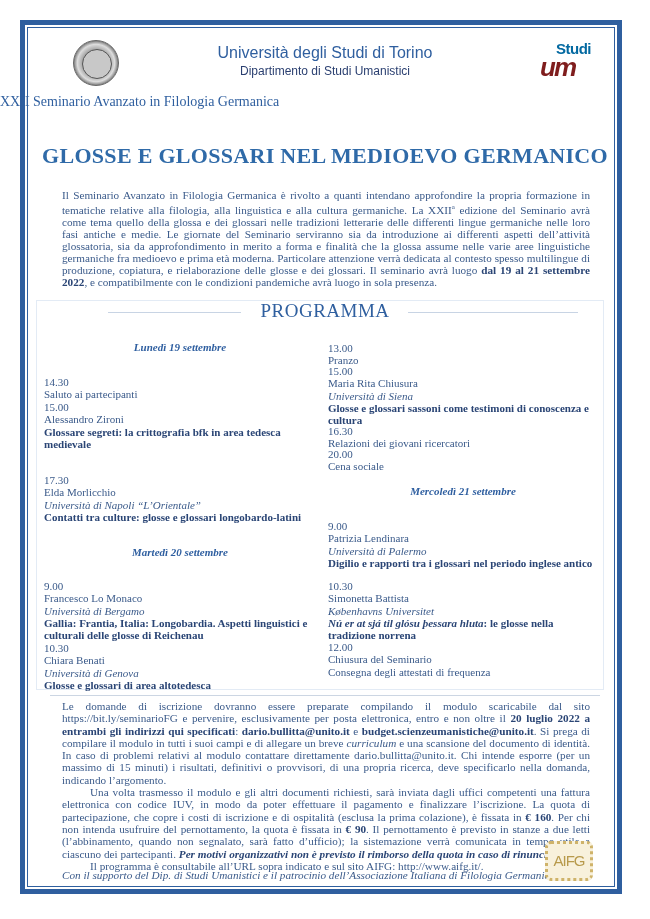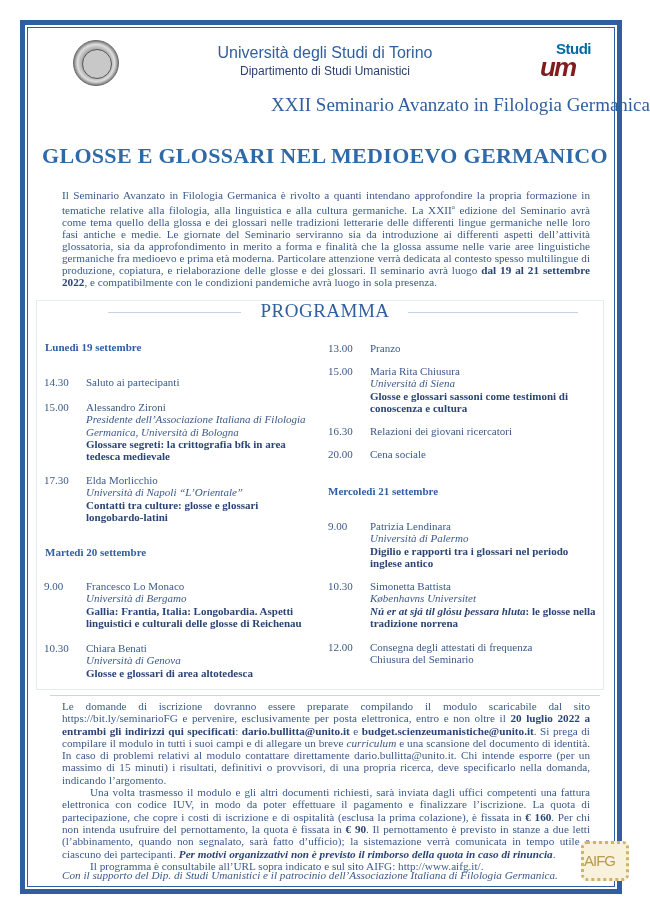--- a/index.html
+++ b/index.html
@@ -15,44 +15,44 @@
   .seal-inner { position:absolute; left:8px; top:8px; width:28px; height:28px; border-radius:50%;
          border:1px solid #555; background:#c8c8c8; }
   .studium { position:absolute; left:540px; top:40px; width:48px; height:42px; }
   .studium .s1 { position:absolute; left:4px; top:0; font-family:"Liberation Sans",sans-serif;
          font-weight:bold; font-size:15px; color:#0369a1; letter-spacing:-0.5px;margin-left:12px; }
   .studium .s2 { position:absolute; left:0px; top:12px; font-family:"Liberation Sans",sans-serif;
          font-weight:bold; font-style:italic; font-size:26px; color:#7f1d1d; letter-spacing:-2px; }
   .univ { position:absolute; left:0; width:650px; text-align:center; font-family:"Liberation Sans",sans-serif; color:#2f5f9f; }
   .univ.t1 { top:44px; font-size:16px; }
   .univ.t2 { top:64px; font-size:12px; color:#2a3f70; }
-  .seminar { position:absolute; left:0; width:650px; top:94px; text-align:right; font-size:19px; color:#2f5f9f; }
+  .seminar { position:absolute; left:0; width:650px; top:94px; text-align:left; font-size:14px; color:#2f5f9f; }
   .maintitle { position:absolute; left:0; width:650px; top:143px; text-align:center; font-size:22px; font-weight:bold; color:#2f6aa8; letter-spacing:0.3px; }
   .intro { position:absolute; left:62px; top:189px; width:528px; font-size:11.2px; line-height:12px; text-align:justify; color:#3a5a8a; }
   .intro b { color:#2a4575; }
   .prog-box { position:absolute; left:36px; top:300px; width:568px; height:390px;
          border:1px solid #e3ebf5; box-sizing:border-box; }
   .prog-head { position:absolute; left:0; width:650px; top:300px; text-align:center; font-size:19px; color:#2f5f9f; letter-spacing:0.5px; }
   .prog-line { position:absolute; top:312px; height:1px; background:#c8d4e4; }
   .col { position:absolute; font-size:11px; line-height:12.3px; color:#3a5a8a; }
-  .day { position:absolute; text-align:left; font-weight:bold; font-size:11px; color:#2f5fa0; }
-  .ev { position:absolute; display:flex; }
+  .day { position:absolute; text-align:center; font-style:italic; font-weight:bold; font-size:11px; color:#2f5fa0; }
+  .ev { position:absolute; display:flex;flex-direction:column; }
   .ev .time { width:42px; flex:none; }
   .ev .body { flex:1; }
   .ev .aff { font-style:italic; }
   .ev .talk { font-weight:bold; color:#2a4575; }
   .divider { position:absolute; left:50px; top:695px; width:550px; height:1px; background:#ccd6e3; }
   .reg { position:absolute; left:62px; top:700px; width:528px; font-size:11.2px; line-height:12.3px; text-align:justify; color:#3a5a8a; }
   .reg b { color:#2a4575; }
   .reg p { margin:0; }
   .reg .ind { text-indent:28px; }
   .support { position:absolute; left:62px; top:869px; font-size:11.2px; font-style:italic; color:#3a5a8a; }
   .aifg { position:absolute; left:545px; top:841px; width:42px; height:34px;
          border:3px dotted #cfb36a; border-radius:6px; background:#f8f1dc;
-         font-family:"Liberation Sans",sans-serif; color:#b89a4c; font-size:15px; line-height:34px; letter-spacing:-1px; box-sizing:content-box;margin-left:36px; }
+         font-family:"Liberation Sans",sans-serif; color:#b89a4c; font-size:15px; text-align:center; line-height:34px; letter-spacing:-1px; box-sizing:content-box; }
 </style>
 </head>
 <body>
 
 <div class="frame-outer"></div>
 <div class="frame-inner"></div>
 
 <div class="seal">
     <div class="seal-inner"></div>
   </div>
@@ -81,21 +81,20 @@
   <span class="time">14.30</span>
   <div class="body">
       <div>Saluto ai partecipanti</div>
     </div>
 </div>
 
 <div class="col ev" style="left:44px;top:401px;width:270px">
   <span class="time">15.00</span>
   <div class="body">
     <div>Alessandro Zironi</div>
-    <div class="aff">Presidente dell’Associazione Italiana di Filologia Germanica, Università di Bologna</div>
     <div class="talk">Glossare segreti: la crittografia bfk in area tedesca medievale</div>
   </div>
 </div>
 
 <div class="col ev" style="left:44px;top:474px;width:270px">
   <span class="time">17.30</span>
   <div class="body">
     <div>Elda Morlicchio</div>
     <div class="aff">Università di Napoli “L’Orientale”</div>
     <div class="talk">Contatti tra culture: glosse e glossari longobardo-latini</div>
@@ -168,22 +167,22 @@
   <div class="body">
     <div>Simonetta Battista</div>
     <div class="aff">Københavns Universitet</div>
     <div class="talk"><i>Nú er at sjá til glósu þessara hluta</i><span>: le glosse nella tradizione norrena</span></div>
   </div>
 </div>
 
 <div class="col ev" style="left:328px;top:641px;width:270px">
   <span class="time">12.00</span>
   <div class="body">
+    <div>Chiusura del Seminario</div>
     <div>Consegna degli attestati di frequenza</div>
-    <div>Chiusura del Seminario</div>
   </div>
 </div>
 
 <div class="divider"></div>
 
 <div class="reg">
   <p><span>Le domande di iscrizione dovranno essere preparate compilando il modulo scaricabile dal sito https://bit.ly/seminarioFG e pervenire, esclusivamente per posta elettronica, entro e non oltre il </span><b>20 luglio 2022 a entrambi gli indirizzi qui specificati</b><span>: </span><b>dario.bullitta@unito.it</b><span> e </span><b>budget.scienzeumanistiche@unito.it</b><span>. Si prega di compilare il modulo in tutti i suoi campi e di allegare un breve </span><i>curriculum</i><span> e una scansione del documento di identità. In caso di problemi relativi al modulo contattare direttamente dario.bullitta@unito.it. Chi intende esporre (per un massimo di 15 minuti) i risultati, definitivi o provvisori, di una propria ricerca, deve specificarlo nella domanda, indicando l’argomento.</span></p>
   <p class="ind"><span>Una volta trasmesso il modulo e gli altri documenti richiesti, sarà inviata dagli uffici competenti una fattura elettronica con codice IUV, in modo da poter effettuare il pagamento e finalizzare l’iscrizione. La quota di partecipazione, che copre i costi di iscrizione e di ospitalità (esclusa la prima colazione), è fissata in </span><b>€ 160</b><span>. Per chi non intenda usufruire del pernottamento, la quota è fissata in </span><b>€ 90</b><span>. Il pernottamento è previsto in stanze a due letti (l’abbinamento, quando non segnalato, sarà fatto d’ufficio); la sistemazione verrà comunicata in tempo utile a ciascuno dei partecipanti. </span><b><i>Per motivi organizzativi non è previsto il rimborso della quota in caso di rinuncia</i></b><span>.</span></p>
   <p class="ind">Il programma è consultabile all’URL sopra indicato e sul sito AIFG: http://www.aifg.it/.</p>
 </div>

